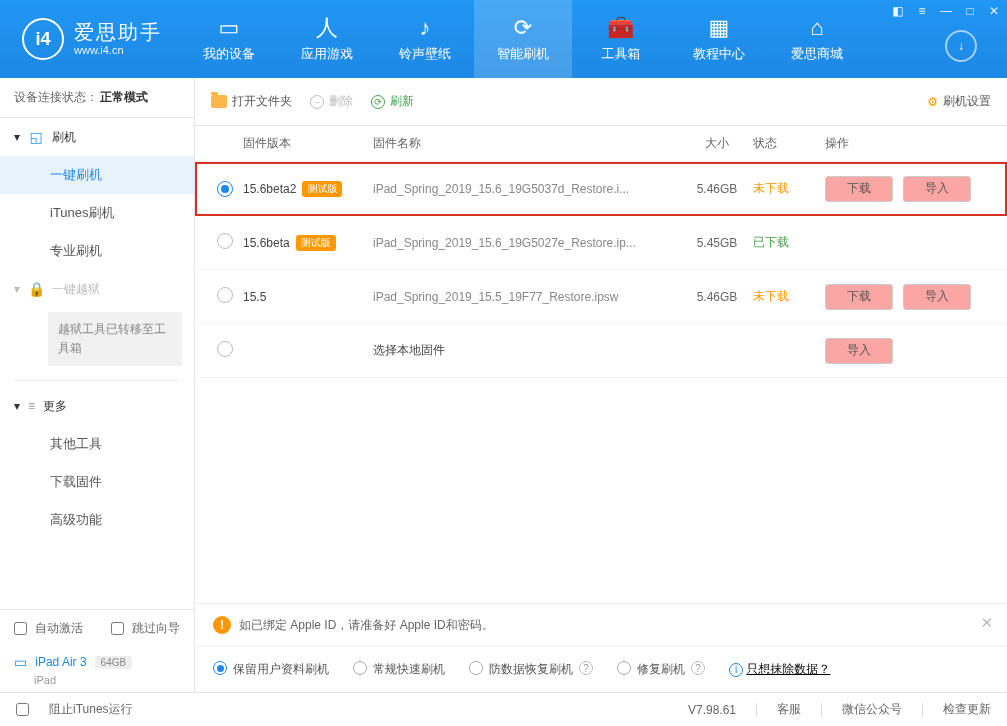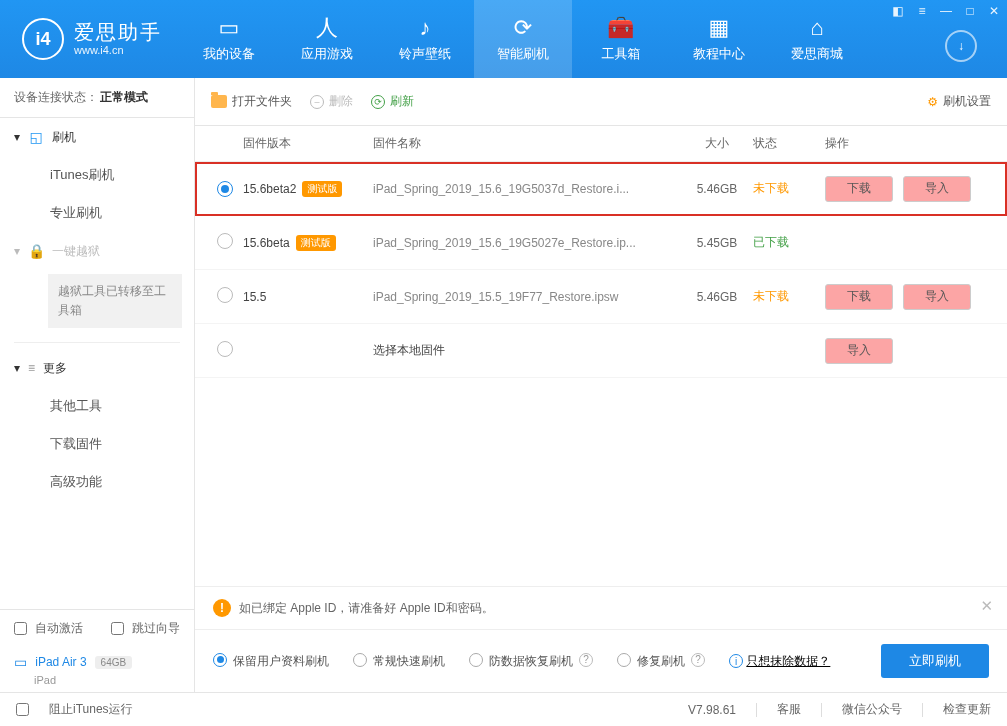--- a/index.html
+++ b/index.html
@@ -154,20 +154,21 @@
       <span>设备连接状态：</span>
       <b>正常模式</b>
     </div>
 
     <div class="side-group-header">
       <span>▾</span>
         <span class="side-icon">◱</span>
       <span>刷机</span>
     </div>
     <div id="side1">
+        <div class="side-item active">一键刷机</div>
         <div class="side-item">iTunes刷机</div>
         <div class="side-item">专业刷机</div>
       </div>
 
     <div class="side-group-header" style="color:#bbb">
       <span>▾</span>
         <span class="side-icon gray">🔒</span>
       <span>一键越狱</span>
     </div>
     <div class="side-note">越狱工具已转移至工具箱</div>
@@ -305,21 +306,20 @@
           <span>防数据恢复刷机</span>
           <span class="help">?</span>
         </label>
         <label>
           <span class="radiobtn"></span>
           <span>修复刷机</span>
           <span class="help">?</span>
         </label>
         <span><span class="help" style="color:#1e88e5;border-color:#1e88e5">i</span> <span class="linkblue">只想抹除数据？</span></span>
         <div class="spacer"></div>
-        <button class="primary">立即刷机</button>
       </div>
   </div>
 </div>
 
 <div class="statusbar">
   <input type="checkbox" style="">
   <span>阻止iTunes运行</span>
   <div class="spacer"></div>
   <span>V7.98.61</span>
   <span class="vline"></span>

